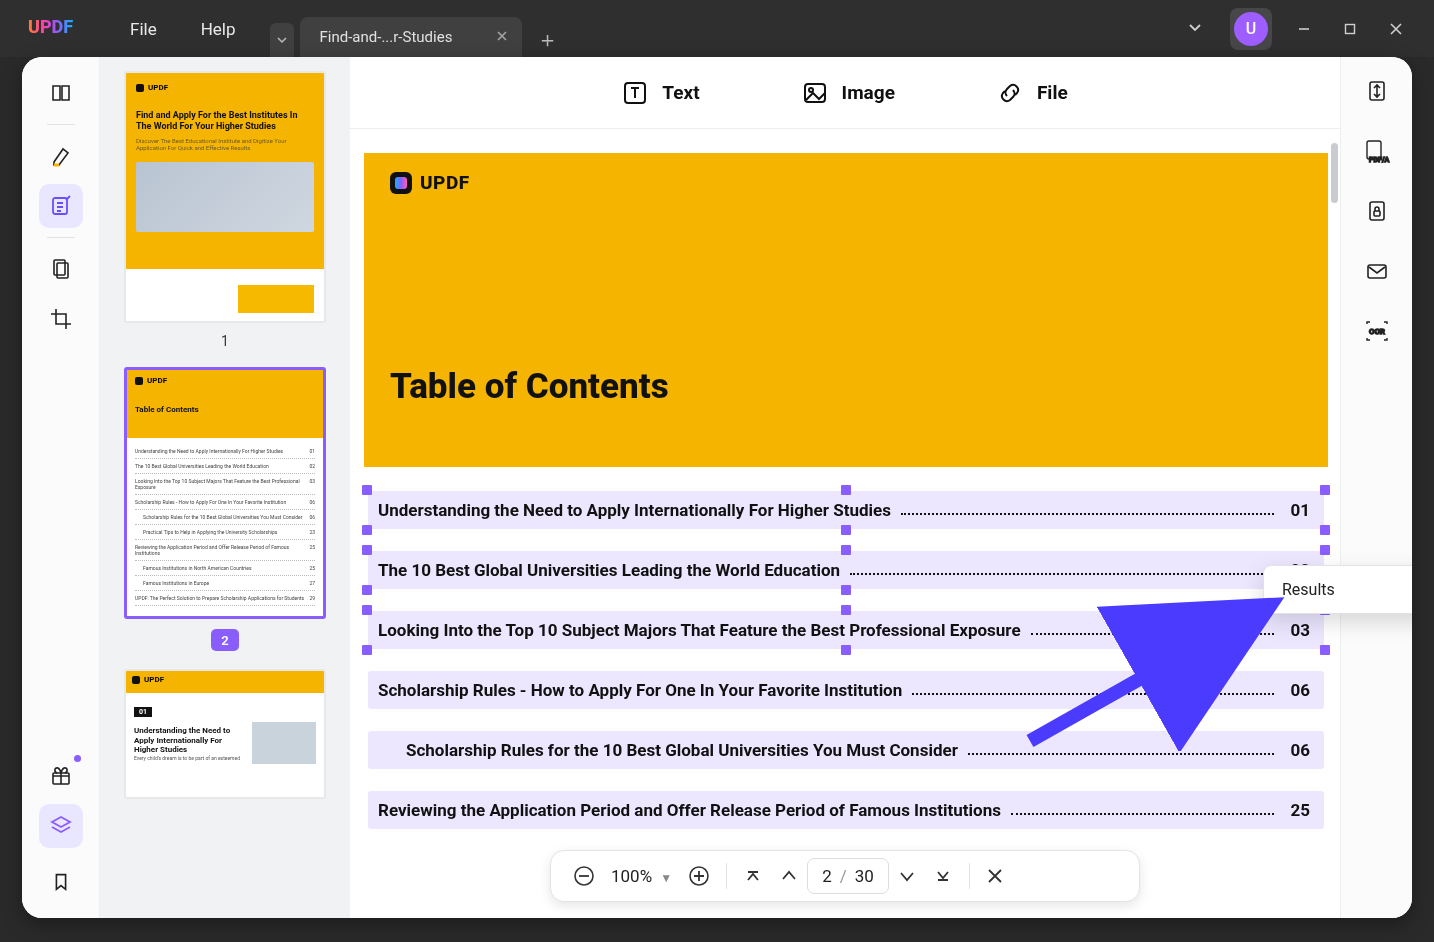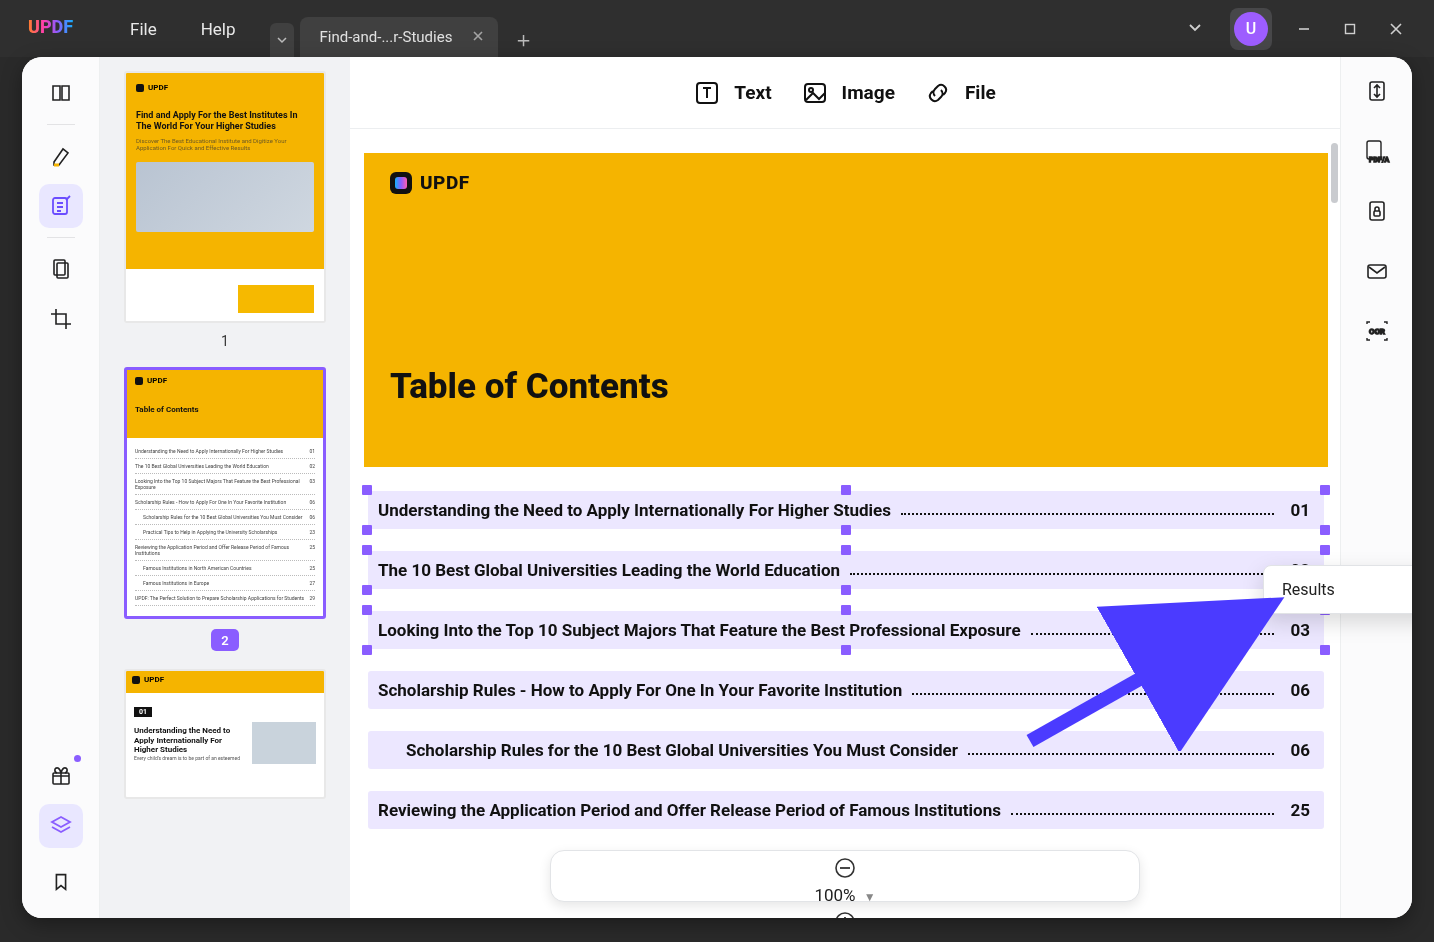--- a/index.html
+++ b/index.html
@@ -37,21 +37,21 @@
   display:flex;align-items:center;justify-content:center;
   margin-right:6px;
   margin-bottom:0;
 }
 .tab{
   background:#404040;
   border-radius:8px 8px 0 0;
   height:40px;
   padding:0 14px 0 20px;
   display:flex;align-items:center;
-  gap:20px;
+  gap:44px;
   font-size:15px;
 }
 .tab .close-x{opacity:.7;cursor:pointer;}
 .new-tab{
   width:38px;height:34px;
   display:flex;align-items:center;justify-content:center;
   margin-left:6px;
   color:#bbb;
   font-size:22px;
 }
@@ -157,21 +157,21 @@
 
 .center{
   flex:1;
   display:flex;flex-direction:column;
   background:#fff;
   position:relative;
 }
 .tool-row{
   height:72px;
   display:flex;align-items:center;justify-content:center;
-  gap:30px;
+  gap:102px;
   border-bottom:1px solid #eceef0;
 }
 .tool-item{
   display:flex;align-items:center;gap:14px;
   font-size:19px;font-weight:700;color:#111;
 }
 .tool-item svg{display:block;}
 
 .page-scroller{
   flex:1;
@@ -276,21 +276,20 @@
   bottom:16px;
   height:52px;
   min-width:590px;
   background:#fff;
   border:1px solid #e2e4e7;
   border-radius:14px;
   box-shadow:0 4px 12px rgba(0,0,0,.10);
   display:flex;align-items:center;
   padding:0 14px;
   z-index:30;
-  flex-direction:column;
 }
 .btm-bar .ib{padding:6px 8px;display:flex;align-items:center;justify-content:center;color:#333;}
 .zoom-val{font-size:17px;color:#222;padding:0 8px;}
 .zoom-val .caret{color:#888;margin-left:4px;font-size:12px;}
 .vsep{width:1px;height:26px;background:#e0e1e4;margin:0 8px;}
 .page-box{
   border:1px solid #dcdde0;border-radius:7px;
   height:36px;display:flex;align-items:center;
   padding:0 14px;font-size:17px;color:#222;gap:8px;
 }

